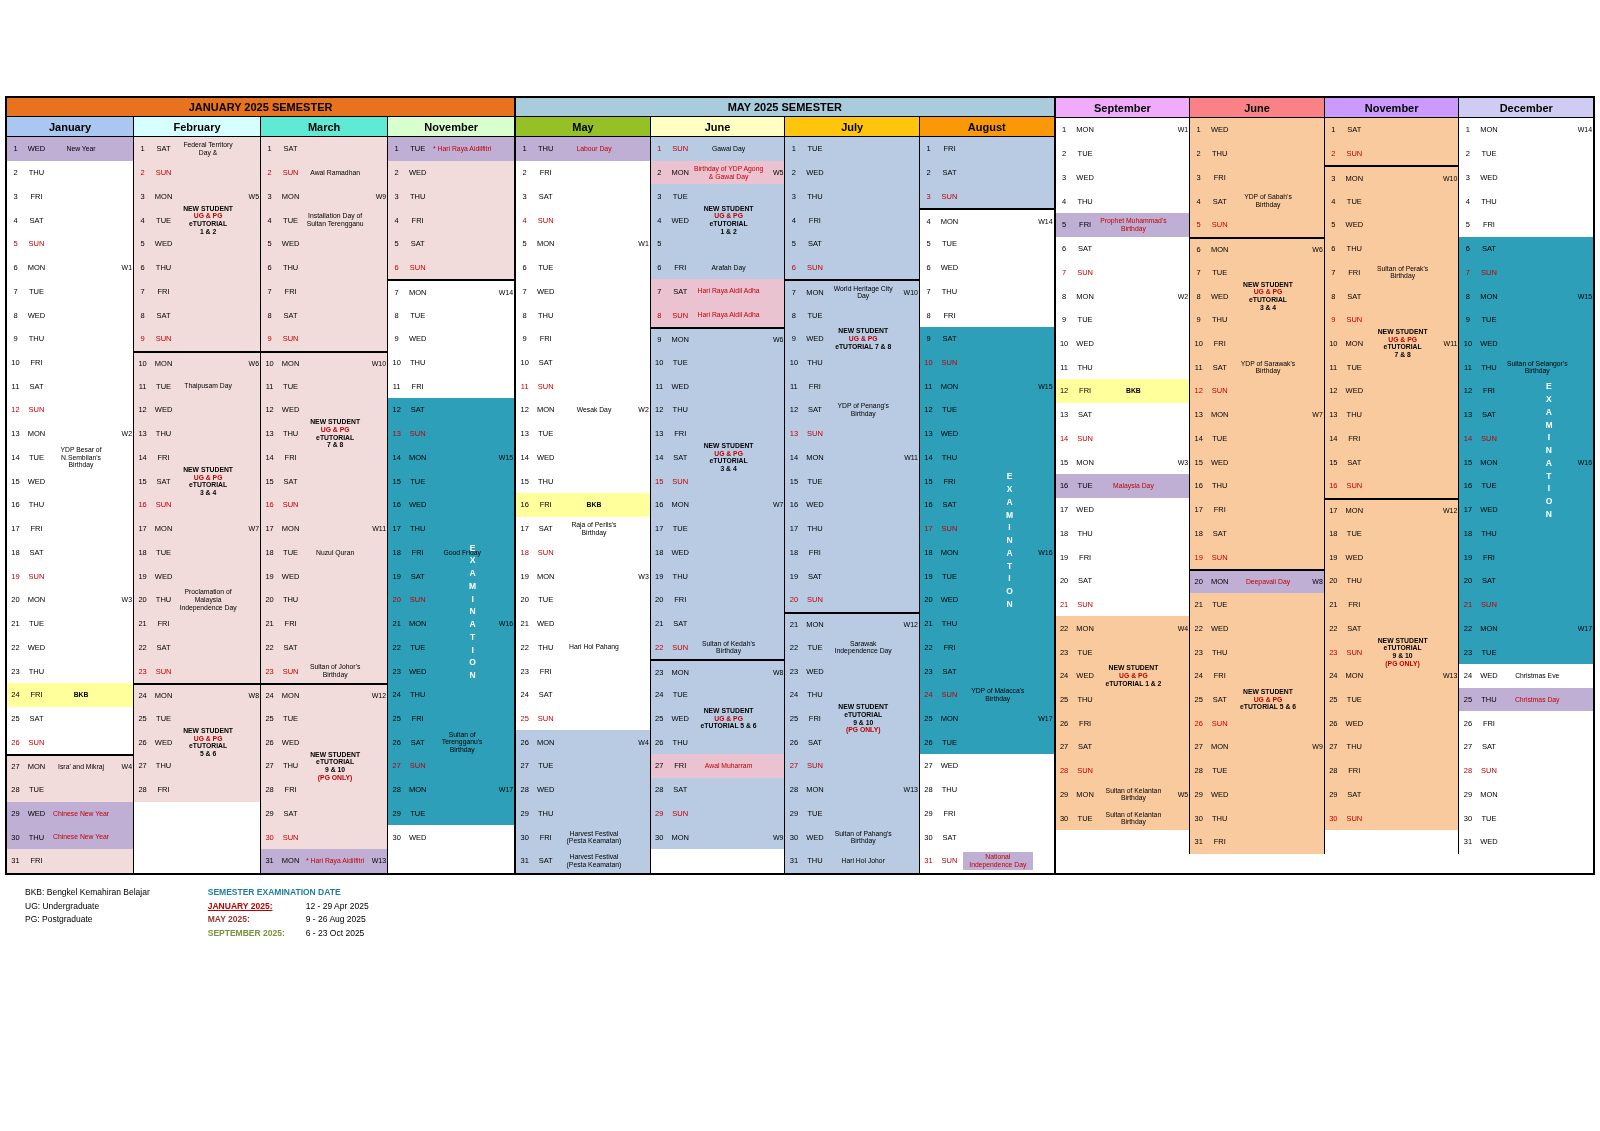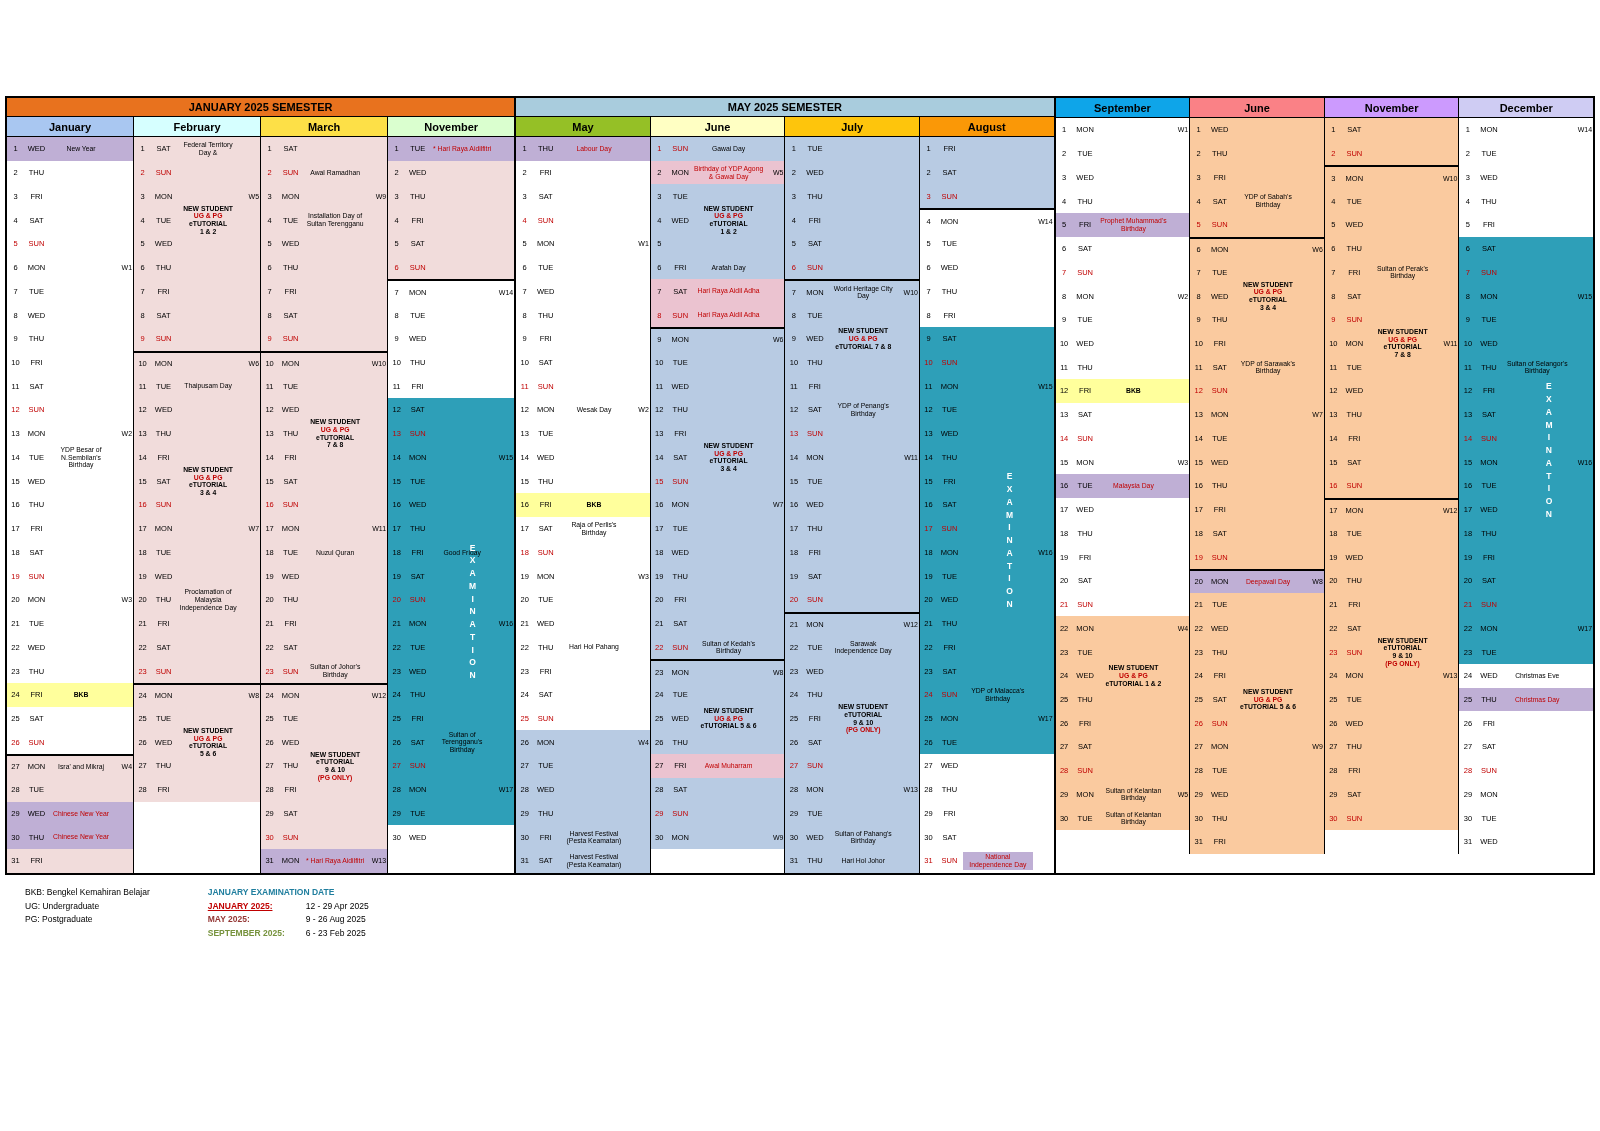--- a/index.html
+++ b/index.html
@@ -451,21 +451,21 @@
               </div>
               <div class="row hl-pink" style="height: 23.7419px;">
                 <span class="num">28</span>
                 <span class="wd">FRI</span>
                 <span class="ev"></span>
                 <span class="wk"></span>
               </div>
             </div>
           </div>
           <div class="month">
-            <div class="month-header" style="background: #fde047;">March</div>
+            <div class="month-header" style="background: #5eead4;">March</div>
             <div class="grid">
               <div class="row hl-pink" style="height: 23.7419px;">
                 <span class="num">1</span>
                 <span class="wd">SAT</span>
                 <span class="ev"></span>
                 <span class="wk"></span>
               </div>
               <div class="row hl-pink" style="height: 23.7419px;">
                 <span class="num sun">2</span>
                 <span class="wd sun">SUN</span>
@@ -1711,21 +1711,21 @@
 O
 N</span>
               </div>
             </div>
           </div>
         </div>
       </div>
       <div class="sem-group">
         <div class="months-row">
           <div class="month">
-            <div class="month-header" style="background: #0ea5e9;">September</div>
+            <div class="month-header" style="background: #f0abfc;">September</div>
             <div class="grid">
               <div class="row" style="height: 23.7419px;">
                 <span class="num">1</span>
                 <span class="wd">MON</span>
                 <span class="ev"></span>
                 <span class="wk">W1</span>
               </div>
               <div class="row" style="height: 23.7419px;">
                 <span class="num">2</span>
                 <span class="wd">TUE</span>
@@ -2532,21 +2532,21 @@
         </div>
       </div>
     </div>
   <div class="footer">
     <div id="abbrev">
         <div class="abbrev-line">BKB: Bengkel Kemahiran Belajar</div>
         <div class="abbrev-line">UG: Undergraduate</div>
         <div class="abbrev-line">PG: Postgraduate</div>
       </div>
     <div>
-      <div class="exam-heading">JANUARY EXAMINATION DATE</div>
+      <div class="exam-heading">SEMESTER EXAMINATION DATE</div>
       <div id="exam-rows">
           <div class="exam-row"><span class="exam-label" style="color: rgb(192, 0, 0); text-decoration: underline;">JANUARY 2025:</span><span class="exam-value">12 - 29 Apr 2025</span></div>
           <div class="exam-row"><span class="exam-label" style="color: rgb(148, 54, 52);">MAY 2025:</span><span class="exam-value">9 - 26 Aug 2025</span></div>
-          <div class="exam-row"><span class="exam-label" style="color: rgb(118, 146, 60);">SEPTEMBER 2025:</span><span class="exam-value">6 - 23 Feb 2025</span></div>
+          <div class="exam-row"><span class="exam-label" style="color: rgb(118, 146, 60);">SEPTEMBER 2025:</span><span class="exam-value">6 - 23 Oct 2025</span></div>
         </div>
     </div>
   </div>
 </div>
 
 </body></html>

